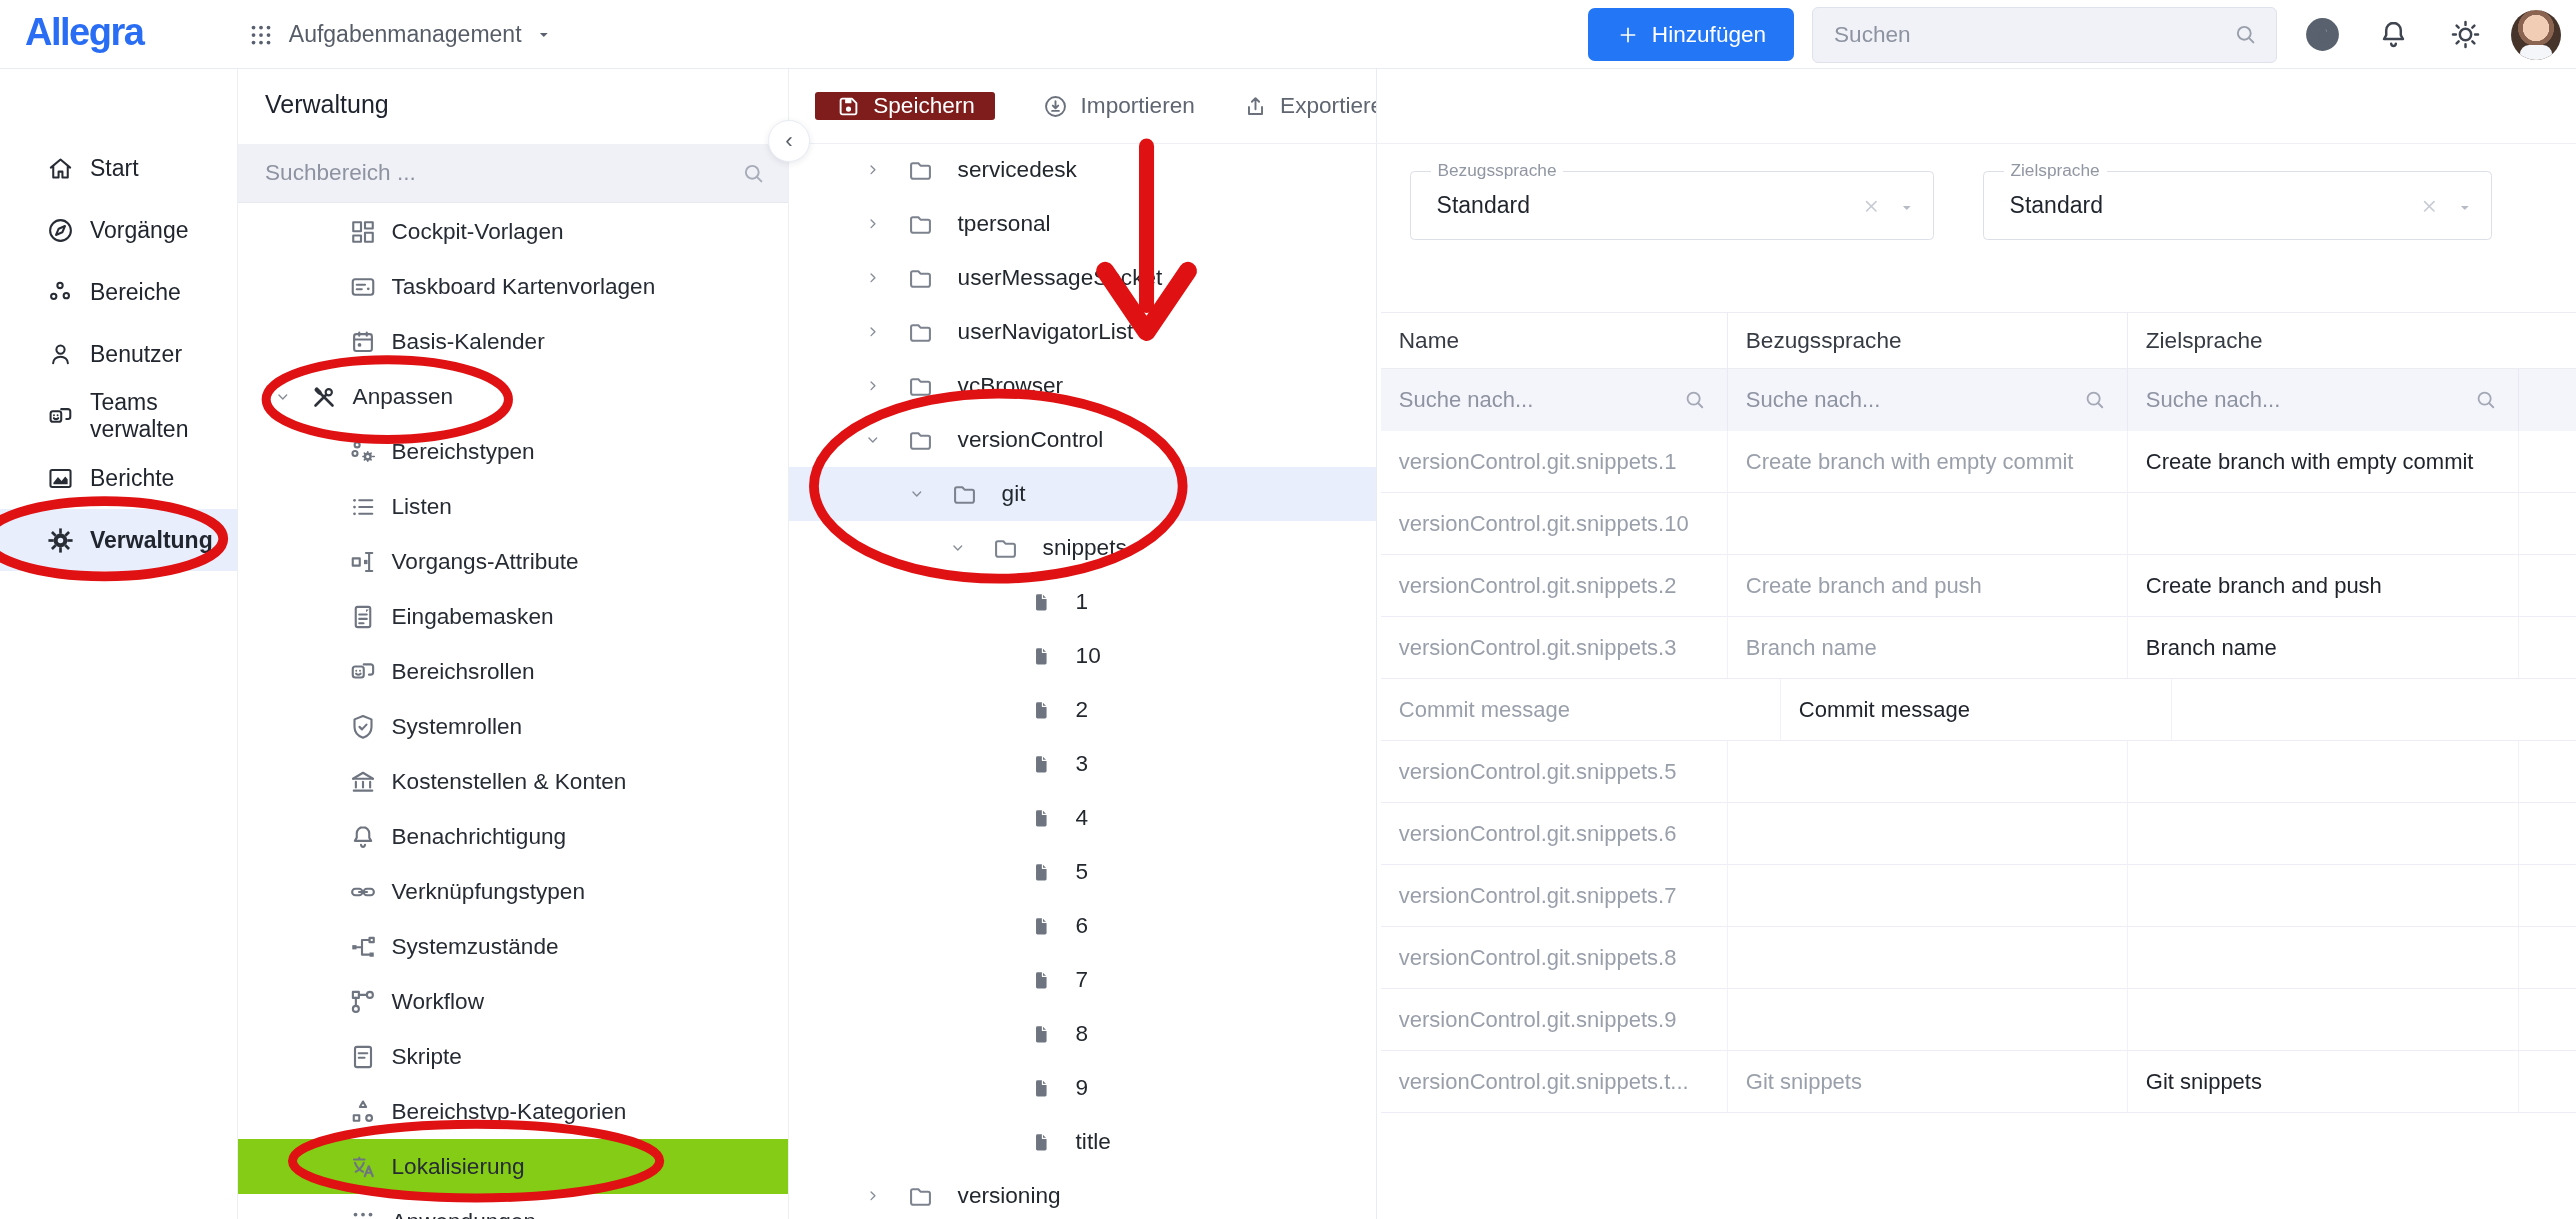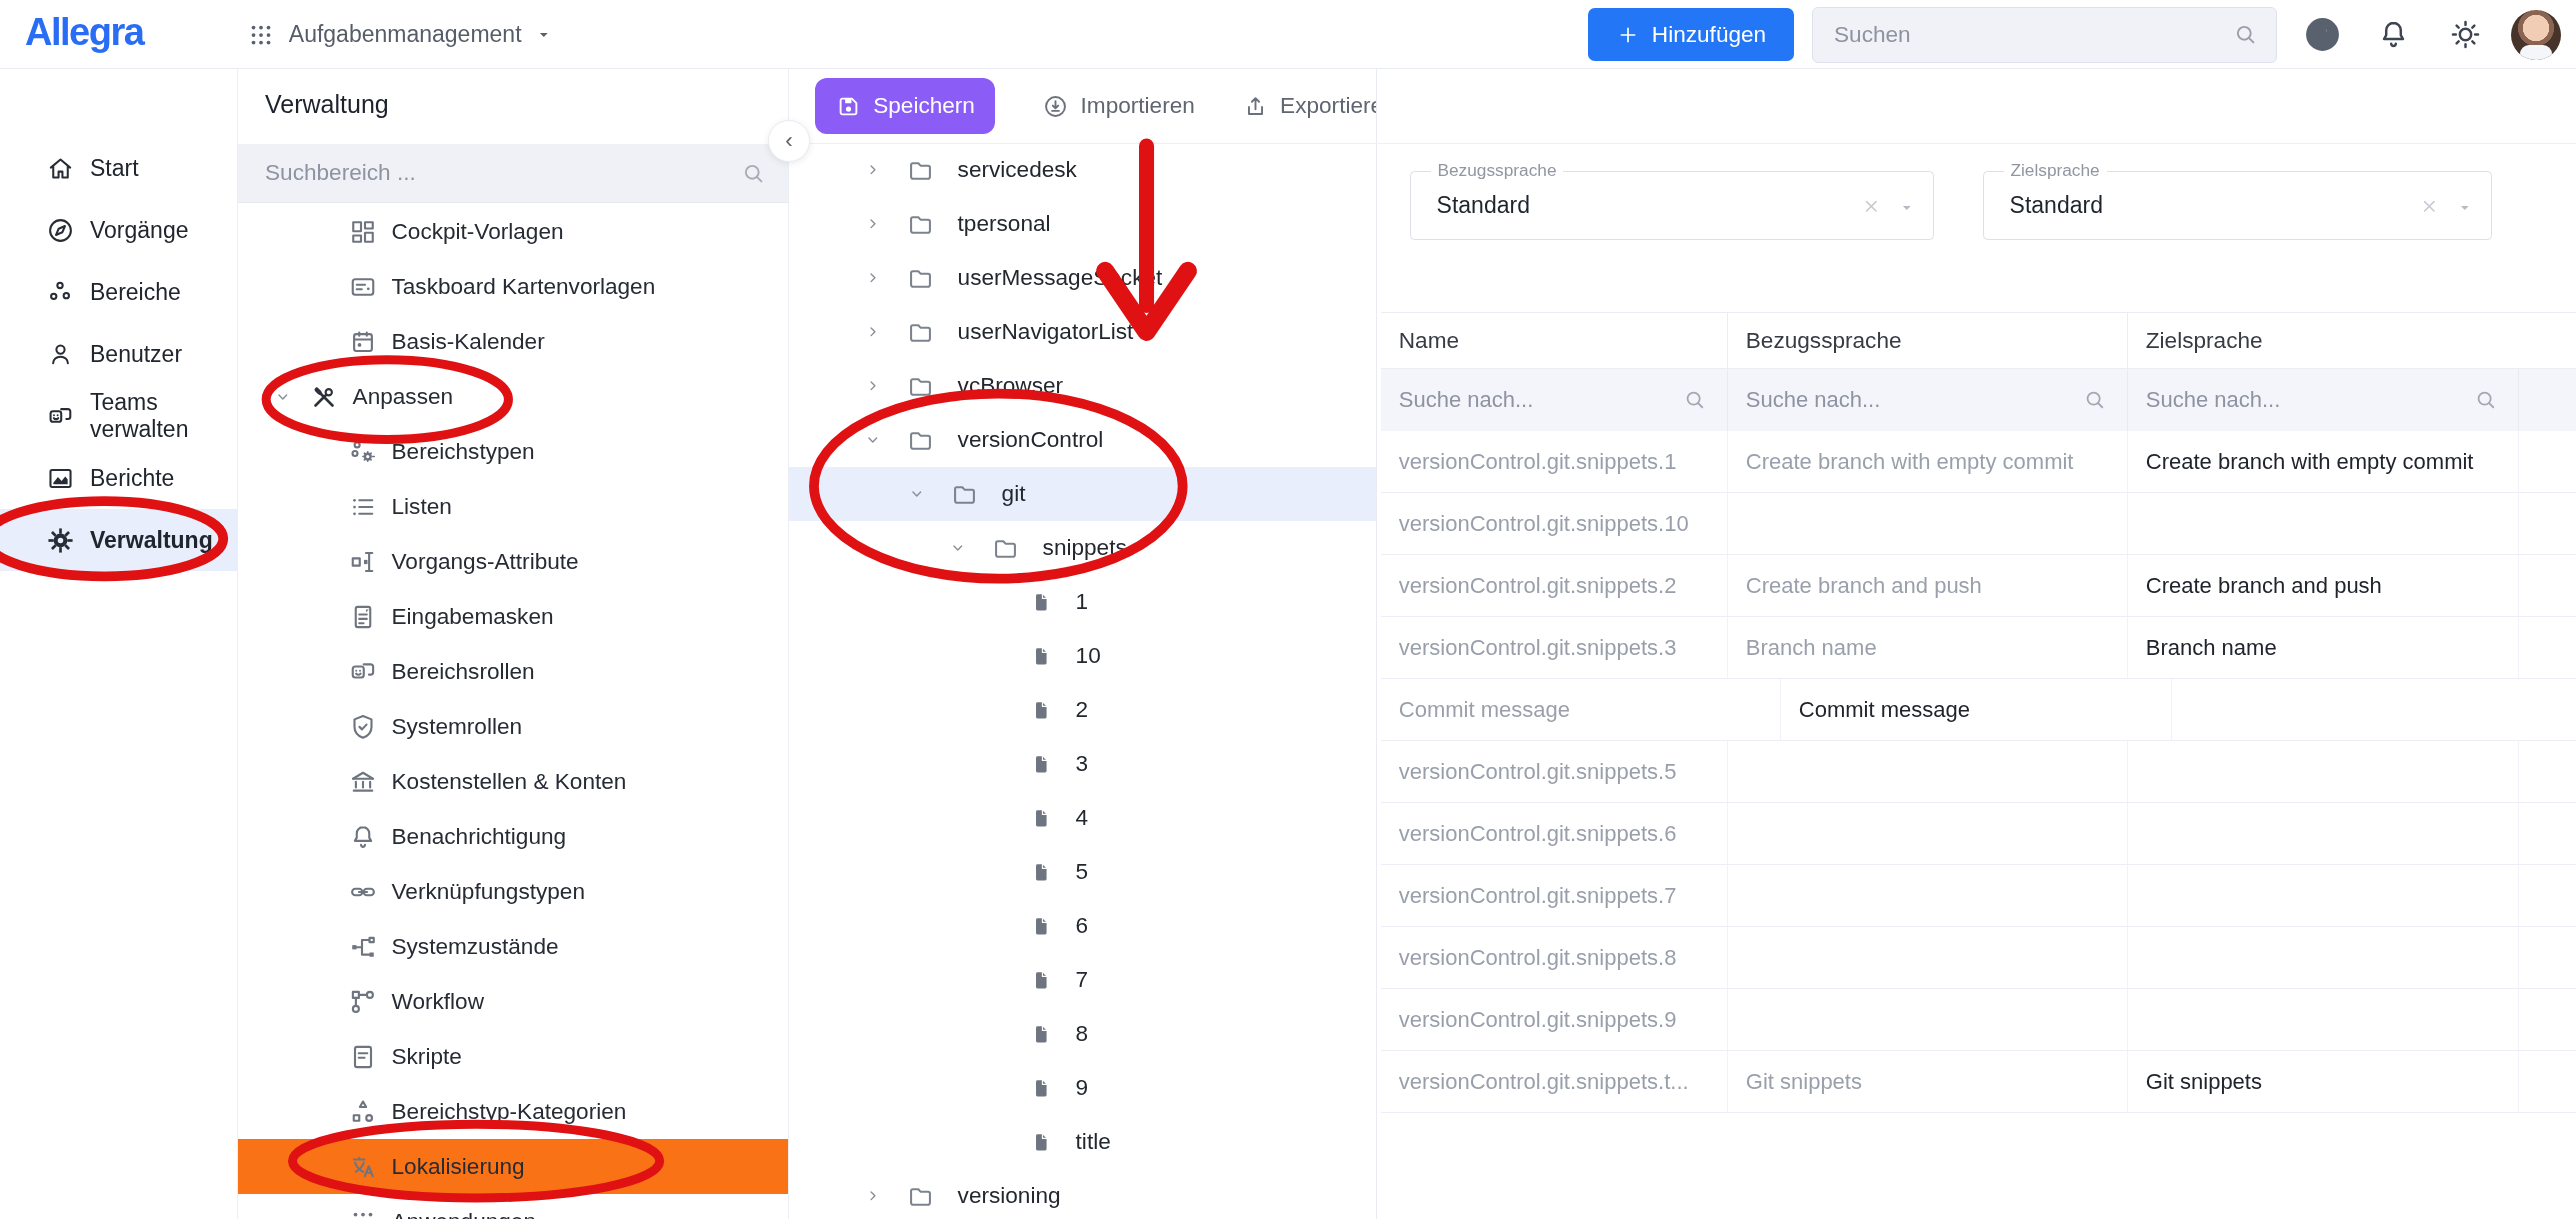--- a/index.html
+++ b/index.html
@@ -51,30 +51,30 @@
     display:flex; align-items:center; padding:0 21px 0 27px; border-bottom:0.8px solid #e7e9f0; }
   .adm-search input { flex:1; font-size:22.6px; color:#5d636e; }
   .adm-search .icon { color:#a7acb8; }
   .adm-items { position:absolute; left:0; top:135px; width:100%; bottom:0; overflow:hidden; }
   .adm-item { height:55px; display:flex; align-items:center; gap:13.5px; padding-left:110px;
     font-size:22.6px; color:#262b34; cursor:pointer; }
   .adm-item .icon { color:#6f7580; }
   .adm-item.parent { padding-left:35px; }
   .adm-item.parent .icon.main { color:#2c313a; }
   .adm-item.parent .chev { color:#868c97; margin-right:3px; }
-  .adm-item.selected { background:#f97316; }
+  .adm-item.selected { background:#84cc16; }
 
   
   .mid { position:absolute; left:789px; top:69px; width:645px; bottom:0; background:#fff;
     border-right:0.8px solid #e9ebf2; }
   .toolbar { position:absolute; left:0; top:0; width:100%; height:74px; display:flex;
     align-items:center; padding-left:25.6px; gap:47px; }
   .tb-btn { display:flex; align-items:center; gap:11.3px; font-size:22.6px; color:#5f6571; cursor:pointer; }
   .tb-btn .icon { color:#6a707c; }
-  .tb-btn.primary { background:#8b5cf6; color:#fff; height:56px; padding:0 20.3px; border-radius:12px; }
+  .tb-btn.primary { background:#7f1d1d; color:#fff; height:28px; padding:0 20.3px; border-radius:3px; }
   .tb-btn.primary .icon { color:#fff; }
   .toolbar-sep { position:absolute; left:789px; top:143px; width:1787px; height:0.8px;
     background:#eef0f6; z-index:5; }
   .collapse-btn { position:absolute; left:768px; top:120px; width:42px; height:42px; background:#fff;
     border:0.8px solid #e9ecf2; border-radius:50%; z-index:40; display:flex; align-items:center;
     justify-content:center; font-size:22.6px; color:#5a6068; box-shadow:0 1.5px 6px rgba(40,50,80,.10);
     cursor:pointer; }
   .tree { position:absolute; left:0; top:74px; width:100%; bottom:0; overflow:hidden; }
   .tree-row { height:54px; display:flex; align-items:center; gap:23px; font-size:22.6px;
     color:#23282f; cursor:pointer; }

